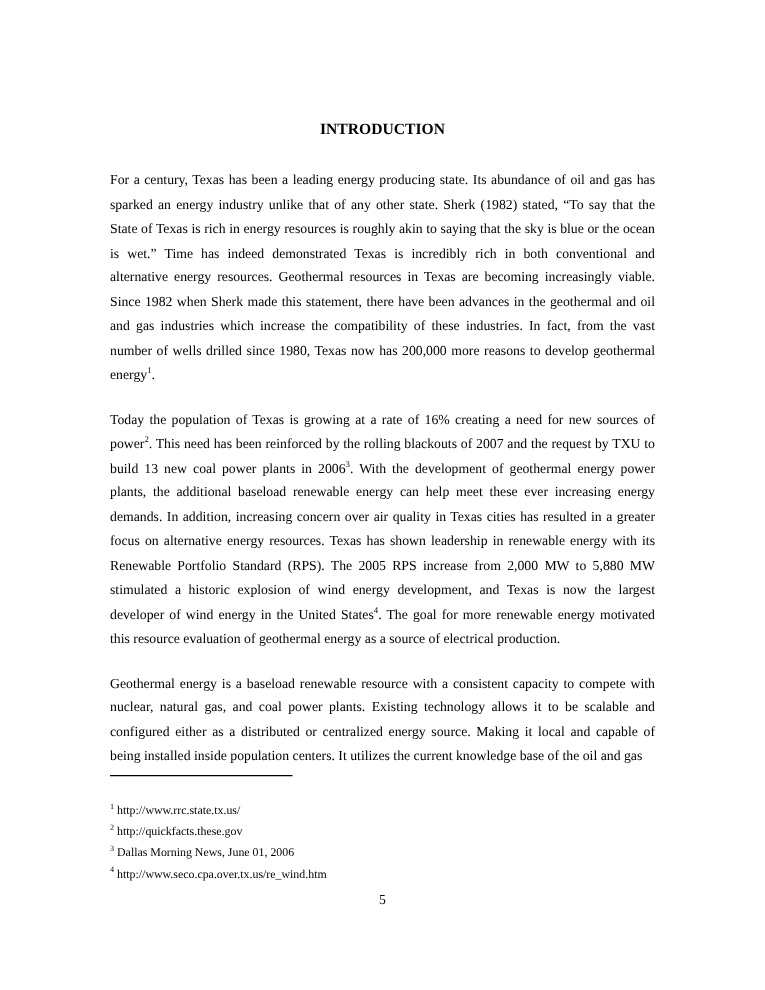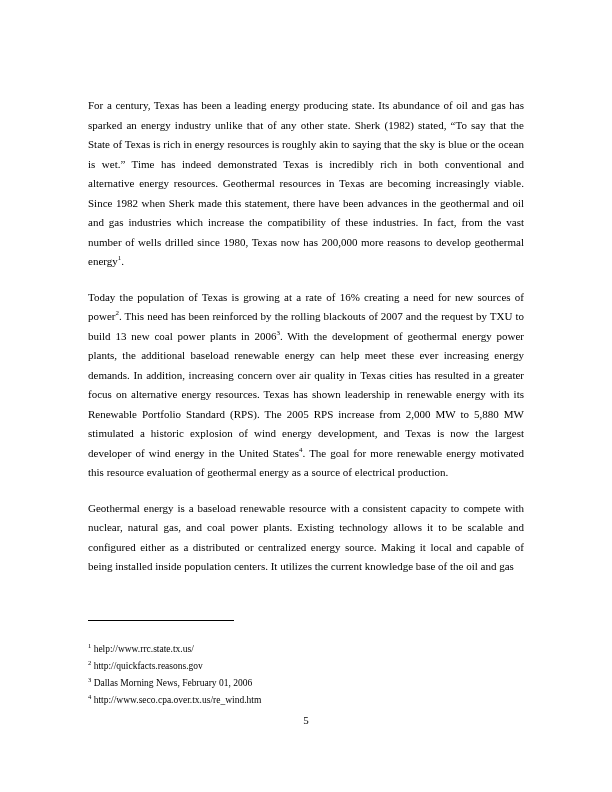--- a/index.html
+++ b/index.html
@@ -65,30 +65,31 @@
     top: 714px;
     text-align: center;
     font-size: 11px;
   }
 </style>
 </head>
 <body>
 
 <div class="page">
 
+  <h1 class="title">INTRODUCTION</h1>
 
   <p class="para"><span>For a century, Texas has been a leading energy producing state.  Its abundance of oil and gas has sparked an energy industry unlike that of any other state.  Sherk (1982) stated, “To say that the State of Texas is rich in energy resources is roughly akin to saying that the sky is blue or the ocean is wet.”  Time has indeed demonstrated Texas is incredibly rich in both conventional and alternative energy resources. Geothermal resources in Texas are becoming increasingly viable. Since 1982 when Sherk made this statement, there have been advances in the geothermal and oil and gas industries which increase the compatibility of these industries.  In fact, from the vast number of wells drilled since 1980, Texas now has 200,000 more reasons to develop geothermal energy</span><sup>1</sup><span>.</span></p>
 
   <p class="para"><span>Today the population of Texas is growing at a rate of 16% creating a need for new sources of power</span><sup>2</sup><span>.  This need has been reinforced by the rolling blackouts of 2007 and the request by TXU to build 13 new coal power plants in 2006</span><sup>3</sup><span>.  With the development of geothermal energy power plants, the additional baseload renewable energy can help meet these ever increasing energy demands.  In addition, increasing concern over air quality in Texas cities has resulted in a greater focus on alternative energy resources.  Texas has shown leadership in renewable energy with its Renewable Portfolio Standard (RPS).  The 2005 RPS increase from 2,000 MW to 5,880 MW stimulated a historic explosion of wind energy development, and Texas is now the largest developer of wind energy in the United States</span><sup>4</sup><span>.  The goal for more renewable energy motivated this resource evaluation of geothermal energy as a source of electrical production.</span></p>
 
   <p class="para"><span>Geothermal energy is a baseload renewable resource with a consistent capacity to compete with nuclear, natural gas, and coal power plants. Existing technology allows it to be scalable and configured either as a distributed or centralized energy source.  Making it local and capable of being installed inside population centers.  It utilizes the current knowledge base of the oil and gas</span></p>
 
   <div class="footnotes">
     <div class="fn-rule"></div>
-    <div class="footnote"><sup>1</sup> <span>help://www.rrc.state.tx.us/</span></div>
-    <div class="footnote"><sup>2</sup> <span>http://quickfacts.reasons.gov</span></div>
-    <div class="footnote"><sup>3</sup> <span>Dallas Morning News, February 01, 2006</span></div>
+    <div class="footnote"><sup>1</sup> <span>http://www.rrc.state.tx.us/</span></div>
+    <div class="footnote"><sup>2</sup> <span>http://quickfacts.these.gov</span></div>
+    <div class="footnote"><sup>3</sup> <span>Dallas Morning News, June 01, 2006</span></div>
     <div class="footnote"><sup>4</sup> <span>http://www.seco.cpa.over.tx.us/re_wind.htm</span></div>
   </div>
 
   <div class="page-number">5</div>
 
 </div>
 
 </body></html>

